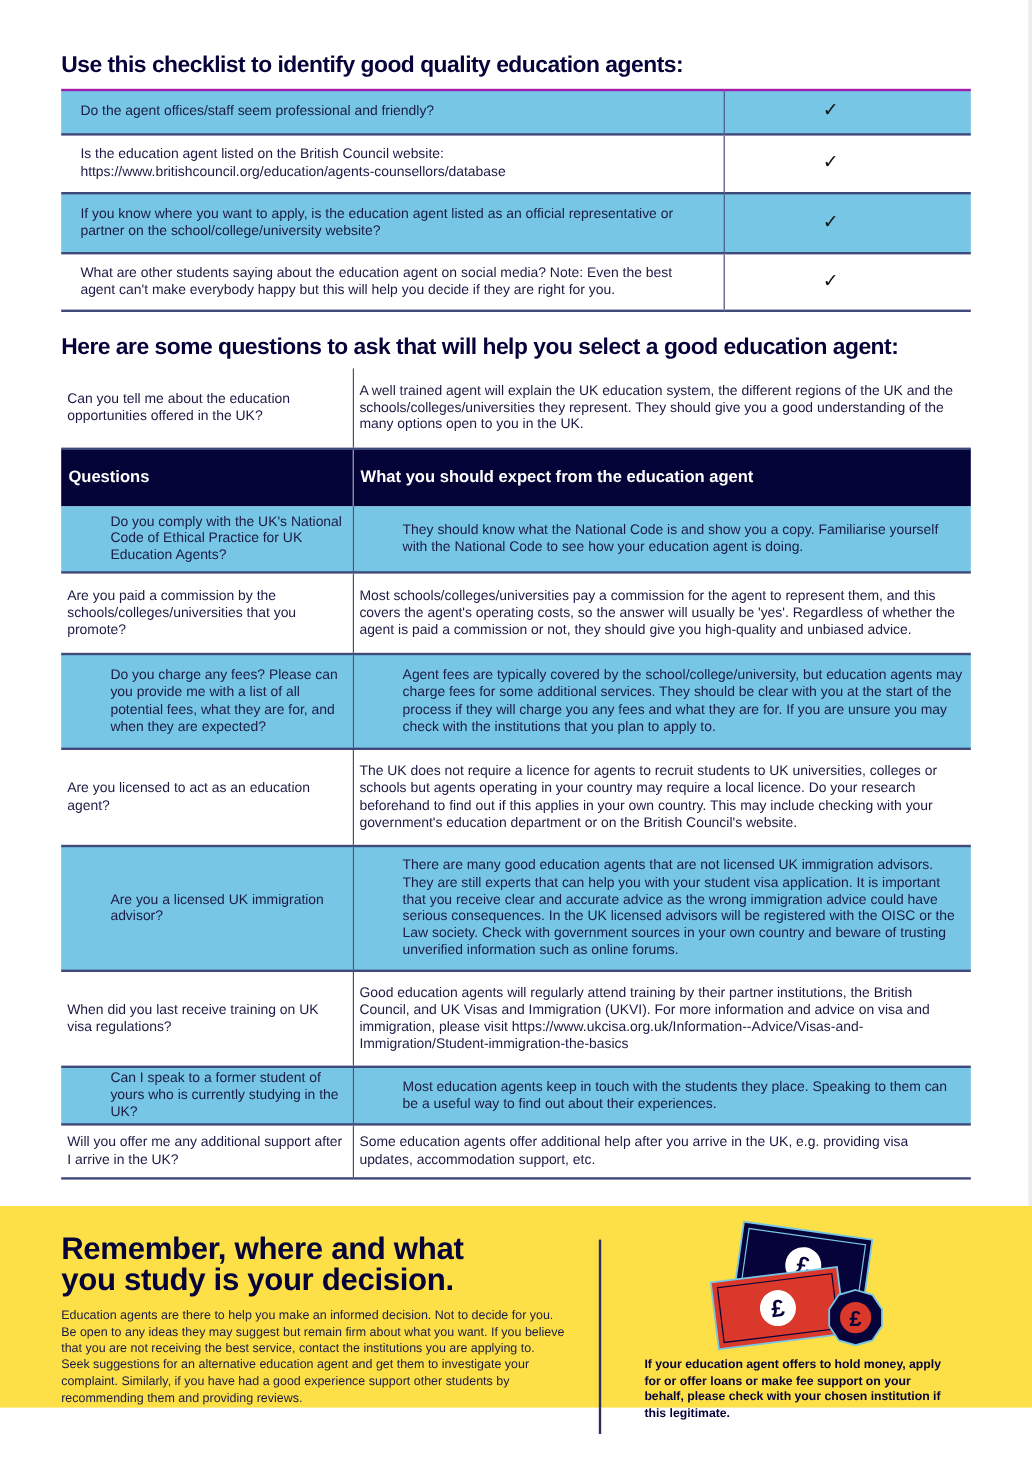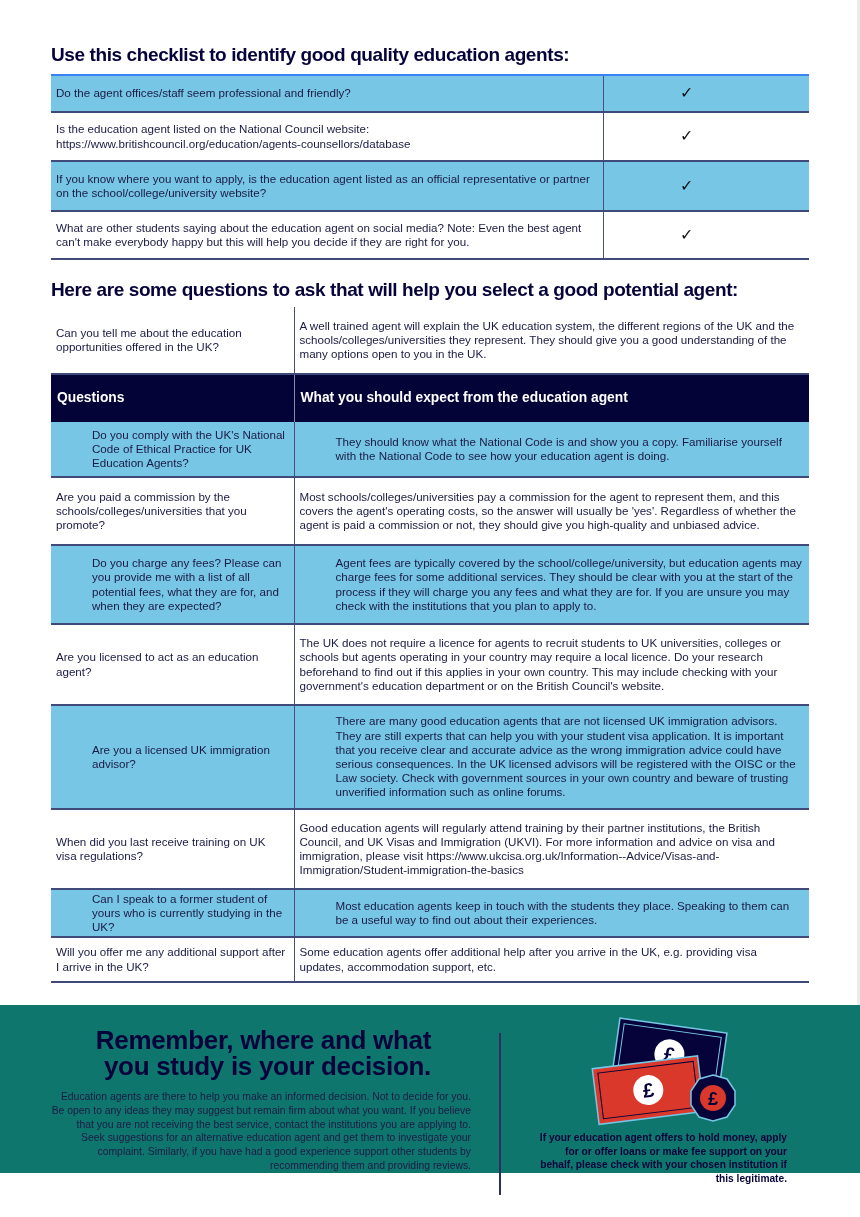--- a/index.html
+++ b/index.html
@@ -6,38 +6,38 @@
   html, body { width: 860px; height: 1217px; background: #ffffff; overflow: hidden; }
   body { font-family: "Liberation Sans", sans-serif; color: #0b0a3c; position: relative; }
   .edge { position: absolute; right: 0; top: 0; width: 3px; height: 1005px; background: #ececec; }
   .h2 { position: absolute; left: 51px; font-weight: bold; font-size: 19px; letter-spacing: -0.4px; color: #05033a; }
   #h-checklist { top: 44px; }
   #h-questions { top: 279px; }
 
   table { border-collapse: collapse; position: absolute; left: 51px; width: 758px; table-layout: fixed; }
   td, th { font-size: 11.6px; line-height: 14.2px; color: #1a1a44; vertical-align: middle; text-align: left; }
   .checklist { top: 74px; }
-  .checklist td { border-top: 2px solid #3b82f6; border-bottom: 2px solid #3f4a7a; padding: 0 5px; }
+  .checklist td { border-top: 2px solid #a21caf; border-bottom: 2px solid #3f4a7a; padding: 0 16px; }
   .checklist td.q { border-right: 1.5px solid #4a4f7a; }
   .checklist td.c { text-align: center; padding-right: 44px; font-size: 16px; color: #111; }
   .checklist tr.blue td { background: #77c6e5; }
   .checklist tr.r0 td { height: 37px; }
   .checklist tr.r1 td { height: 49px; }
   .checklist tr.r2 td { height: 50px; }
   .checklist tr.r3 td { height: 48px; }
 
   .qtable { top: 307px; }
   .qtable th { background: #030338; color: #ffffff; font-size: 13.8px; font-weight: bold; height: 48px; padding: 0 6px; border-right: 1.5px solid #8a8aa8; }
   .qtable th:last-child { border-right: none; }
   .qtable td { padding: 0 5px; border-bottom: 2px solid #3f4a7a; }
   .qtable td.q { border-right: 1.5px solid #4a4f7a; }
   .qtable tr.blue td { background: #77c6e5; padding-left: 41px; }
   col.c1 { width: 243px; }
 
-  .band { position: absolute; left: 0; top: 1005px; width: 860px; height: 168px; background: #0f766e; text-align: right; }
+  .band { position: absolute; left: 0; top: 1005px; width: 860px; height: 168px; background: #fde047; }
   .band-title { position: absolute; left: 51px; top: 22px; font-size: 26px; line-height: 26px; font-weight: bold; color: #05033a; letter-spacing: -0.3px; width: 380px; }
   .band-body { position: absolute; left: 51px; top: 85px; width: 420px; font-size: 10.4px; line-height: 13.8px; color: #1a1a44; }
   .band-divider { position: absolute; left: 499px; top: 28px; width: 2px; height: 162px; background: #2e2f5e; }
   .money { position: absolute; left: 587px; top: 12px; width: 160px; height: 110px; }
   .band-note { position: absolute; left: 537px; top: 126px; width: 250px; font-size: 10.2px; line-height: 13.5px; font-weight: bold; color: #05033a; }
 </style>
 </head>
 <body>
 
 <div class="edge"></div>
@@ -48,35 +48,35 @@
   <colgroup>
       <col style="width:552px">
       <col>
     </colgroup>
   <tbody>
       <tr class="r0 blue">
     <td class="q">Do the agent offices/staff seem professional and friendly?</td>
     <td class="c">✓</td>
   </tr>
   <tr class="r1">
-    <td class="q">Is the education agent listed on the National Council website: https://www.britishcouncil.org/education/agents-counsellors/database</td>
+    <td class="q">Is the education agent listed on the British Council website: https://www.britishcouncil.org/education/agents-counsellors/database</td>
     <td class="c">✓</td>
   </tr>
   <tr class="r2 blue">
     <td class="q">If you know where you want to apply, is the education agent listed as an official representative or partner on the school/college/university website?</td>
     <td class="c">✓</td>
   </tr>
   <tr class="r3">
     <td class="q">What are other students saying about the education agent on social media? Note: Even the best agent can't make everybody happy but this will help you decide if they are right for you.</td>
     <td class="c">✓</td>
   </tr>
 </tbody>
   </table>
 
-<h2 class="h2" id="h-questions">Here are some questions to ask that will help you select a good potential agent:</h2>
+<h2 class="h2" id="h-questions">Here are some questions to ask that will help you select a good education agent:</h2>
 
 <table class="qtable">
   <colgroup>
       <col class="c1">
       <col>
     </colgroup>
   <tbody>
       <tr style="height:67px">
     <td class="q">Can you tell me about the education opportunities offered in the UK?</td>
     <td>A well trained agent will explain the UK education system, the different regions of the UK and the schools/colleges/universities they represent. They should give you a good understanding of the many options open to you in the UK.</td>

